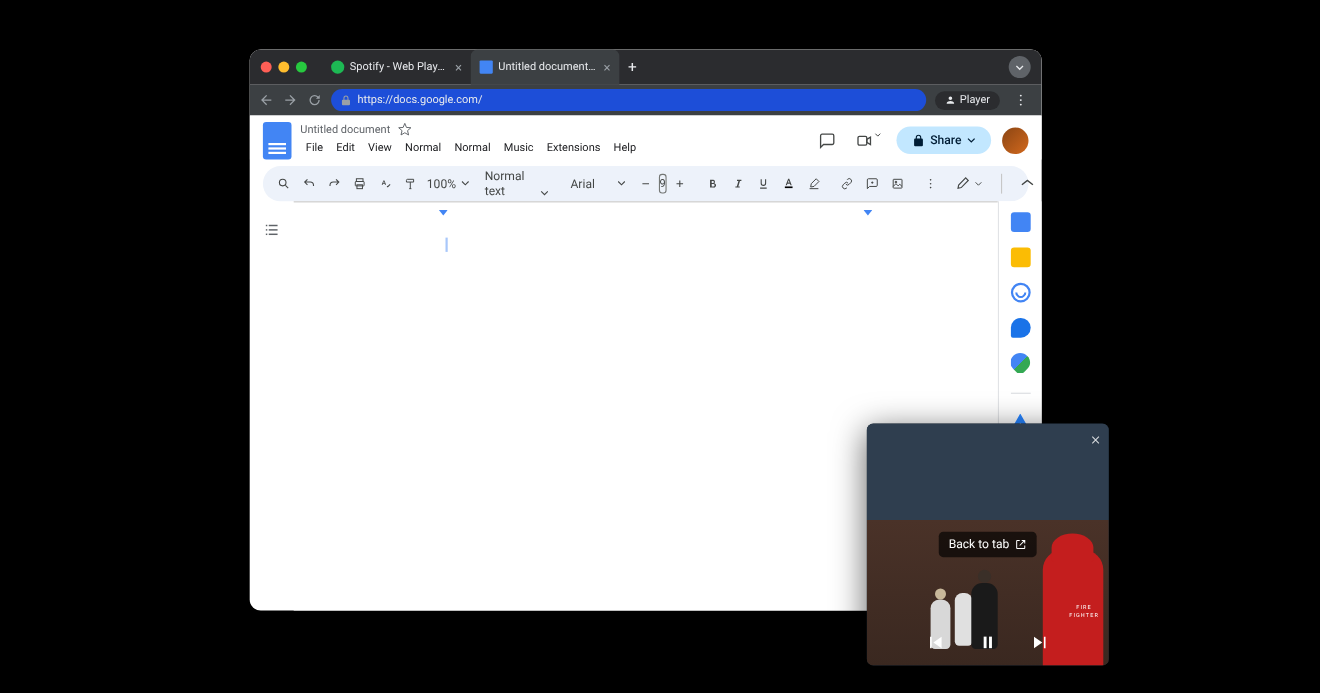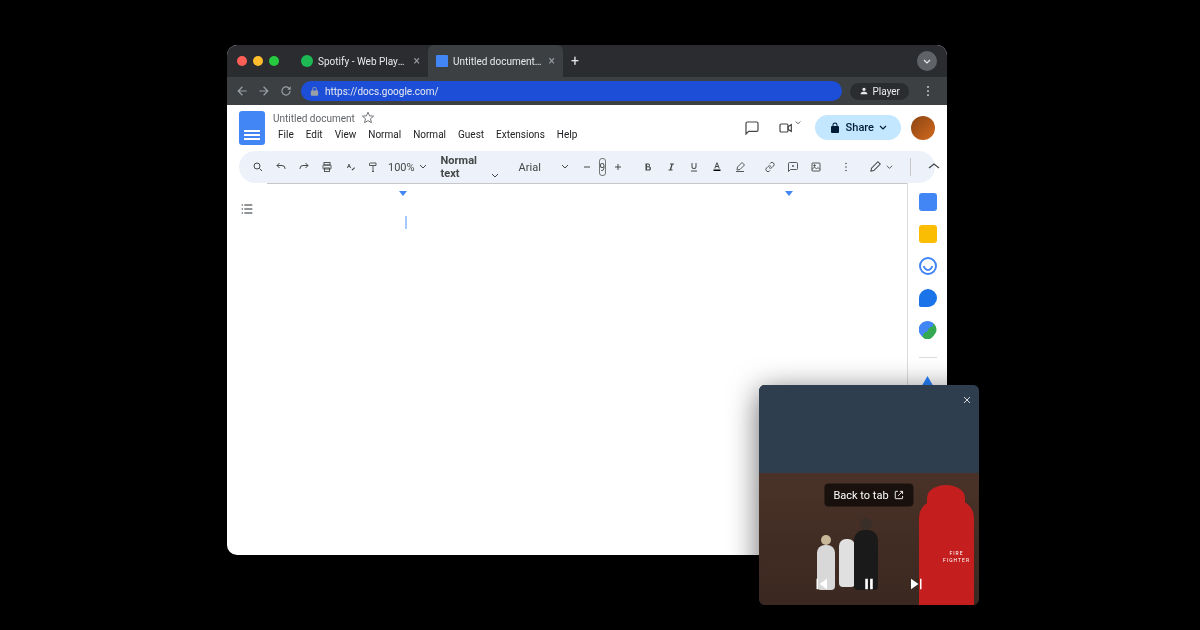--- a/index.html
+++ b/index.html
@@ -49,21 +49,21 @@
     .share-btn { background: #c2e7ff; border-radius: 20px; padding: 6px 14px; font-size: 11px; color: #001d35; display: flex; align-items: center; gap: 5px; cursor: pointer; font-weight: 500; }
     .share-btn svg { width: 12px; height: 12px; }
     .avatar { width: 24px; height: 24px; border-radius: 50%; background: linear-gradient(135deg, #8b4513, #d2691e); cursor: pointer; }
     .toolbar { background: #edf2fa; margin: 6px 12px 0; border-radius: 20px; padding: 3px 8px; display: flex; align-items: center; gap: 1px; height: 32px; }
     .tool-btn { padding: 5px; color: #444746; cursor: pointer; display: flex; align-items: center; border-radius: 4px; min-width: 22px; justify-content: center; }
     .tool-btn svg { width: 14px; height: 14px; }
     .tool-sep { width: 1px; height: 18px; background: #c7c7c7; margin: 0 3px; }
     .zoom-val { font-size: 11px; color: #444746; padding: 0 3px; }
     .dropdown-arr { display: flex; }
     .dropdown-arr svg { width: 8px; height: 8px; }
-    .style-dd { font-size: 11px; color: #444746; padding: 0 6px; display: flex; align-items: flex-end; gap: 6px; cursor: pointer; min-width: 70px; font-weight: bold; }
+    .style-dd { font-size: 11px; color: #444746; padding: 0 6px; display: flex; align-items: flex-end; gap: 6px; cursor: pointer; min-width: 70px; }
     .font-dd { font-size: 11px; color: #444746; padding: 0 6px; display: flex; align-items: center; gap: 20px; cursor: pointer; min-width: 55px; }
     .font-size-box { border: 1px solid #747775; border-radius: 3px; width: 24px; height: 18px; font-size: 10px; text-align: center; color: #444746; display: flex; align-items: center; justify-content: center; }
     .toolbar-right { margin-left: auto; display: flex; align-items: center; gap: 4px; }
     .mode-btn { padding: 4px 10px; cursor: pointer; display: flex; align-items: center; gap: 4px; border-radius: 4px; }
     .collapse-btn { padding: 4px 10px; cursor: pointer; display: flex; }
     .docs-body { display: flex; height: calc(100% - 130px); }
     .left-margin { width: 40px; padding-top: 18px; display: flex; justify-content: center; }
     .outline-btn { cursor: pointer; color: #5f6368; }
     .outline-btn svg { width: 16px; height: 16px; }
     .doc-canvas { flex: 1; background: #fff; position: relative; border-top: 1px solid #c7c7c7; }
@@ -79,21 +79,21 @@
     .app-keep { background: #fbbc04; }
     .app-tasks { background: #fff; border: 2px solid #4285f4; border-radius: 50%; position: relative; }
     .app-tasks::after { content: ''; position: absolute; inset: 2px; border-radius: 50%; border: 2px solid #4285f4; border-top-color: transparent; border-right-color: transparent; transform: rotate(-45deg); }
     .app-contacts { background: #1a73e8; border-radius: 50% 50% 50% 10%; }
     .app-maps { background: linear-gradient(135deg, #4285f4 50%, #34a853 50%); clip-path: path('M9 0 C14 0 18 4 18 9 C18 14 9 20 9 20 C9 20 0 14 0 9 C0 4 4 0 9 0 Z'); position: relative; }
     .side-sep { width: 18px; height: 1px; background: #dadce0; margin: 4px 0; }
     .app-atlassian { width: 16px; height: 14px; background: #2684ff; clip-path: polygon(50% 0, 100% 100%, 70% 100%, 50% 60%, 30% 100%, 0 100%); }
     .app-asana { display: flex; flex-wrap: wrap; width: 16px; height: 14px; gap: 1px; justify-content: center; }
     .app-asana span { width: 6px; height: 6px; background: #f06a6a; border-radius: 50%; }
     
-    .pip-window { position: absolute; right: 221px; bottom: 25px; width: 220px; height: 220px; background: #1a2733; border-radius: 6px; overflow: hidden; box-shadow: 0 6px 30px rgba(0,0,0,0.6); }
+    .pip-window { position: absolute; right: 192px; bottom: 25px; width: 220px; height: 220px; background: #1a2733; border-radius: 6px; overflow: hidden; box-shadow: 0 6px 30px rgba(0,0,0,0.6); }
     .pip-video { position: absolute; inset: 0; background: linear-gradient(to bottom, #2f3e4f 0%, #2f3e4f 40%, #4a3228 40%, #3a2820 100%); }
     .pip-person { position: absolute; bottom: 15px; }
     .pip-person-1 { left: 58px; width: 18px; height: 45px; background: #d8d8d8; border-radius: 8px 8px 4px 4px; }
     .pip-person-1::before { content: ''; position: absolute; top: -10px; left: 4px; width: 10px; height: 10px; background: #c8b89a; border-radius: 50%; }
     .pip-person-2 { left: 95px; width: 24px; height: 60px; background: #1a1a1a; border-radius: 10px 10px 4px 4px; }
     .pip-person-2::before { content: ''; position: absolute; top: -12px; left: 6px; width: 12px; height: 12px; background: #3a2f28; border-radius: 50%; }
     .pip-person-3 { left: 80px; width: 16px; height: 48px; background: #e0e0e0; border-radius: 7px 7px 4px 4px; bottom: 18px; }
     .pip-fighter { position: absolute; right: 5px; bottom: 0; width: 55px; height: 105px; background: #c41e1e; border-radius: 18px 18px 0 0; }
     .pip-helmet { position: absolute; top: -15px; left: 8px; width: 38px; height: 26px; background: #c41e1e; border-radius: 50% 50% 10% 10%; }
     .pip-text { position: absolute; top: 50px; right: 4px; font-size: 5px; color: #fff; letter-spacing: 1px; text-align: center; line-height: 1.3; }
@@ -184,21 +184,21 @@
               <path d="M12 2l2.6 6.3 6.9.5-5.2 4.5 1.6 6.7L12 16.6 6.1 20l1.6-6.7L2.5 8.8l6.9-.5z"></path>
             </svg>
           </span>
       </div>
       <div class="menu-bar">
         <span class="menu-item">File</span>
         <span class="menu-item">Edit</span>
         <span class="menu-item">View</span>
         <span class="menu-item">Normal</span>
         <span class="menu-item">Normal</span>
-        <span class="menu-item">Guest</span>
+        <span class="menu-item">Music</span>
         <span class="menu-item">Extensions</span>
         <span class="menu-item">Help</span>
       </div>
     </div>
     <div class="docs-header-right">
       <span class="header-icon-btn">
           <svg viewBox="0 0 24 24" fill="none" stroke="currentColor" stroke-width="1.8">
             <path d="M21 15a2 2 0 01-2 2H7l-4 4V5a2 2 0 012-2h14a2 2 0 012 2z"></path>
           </svg>
         </span>

